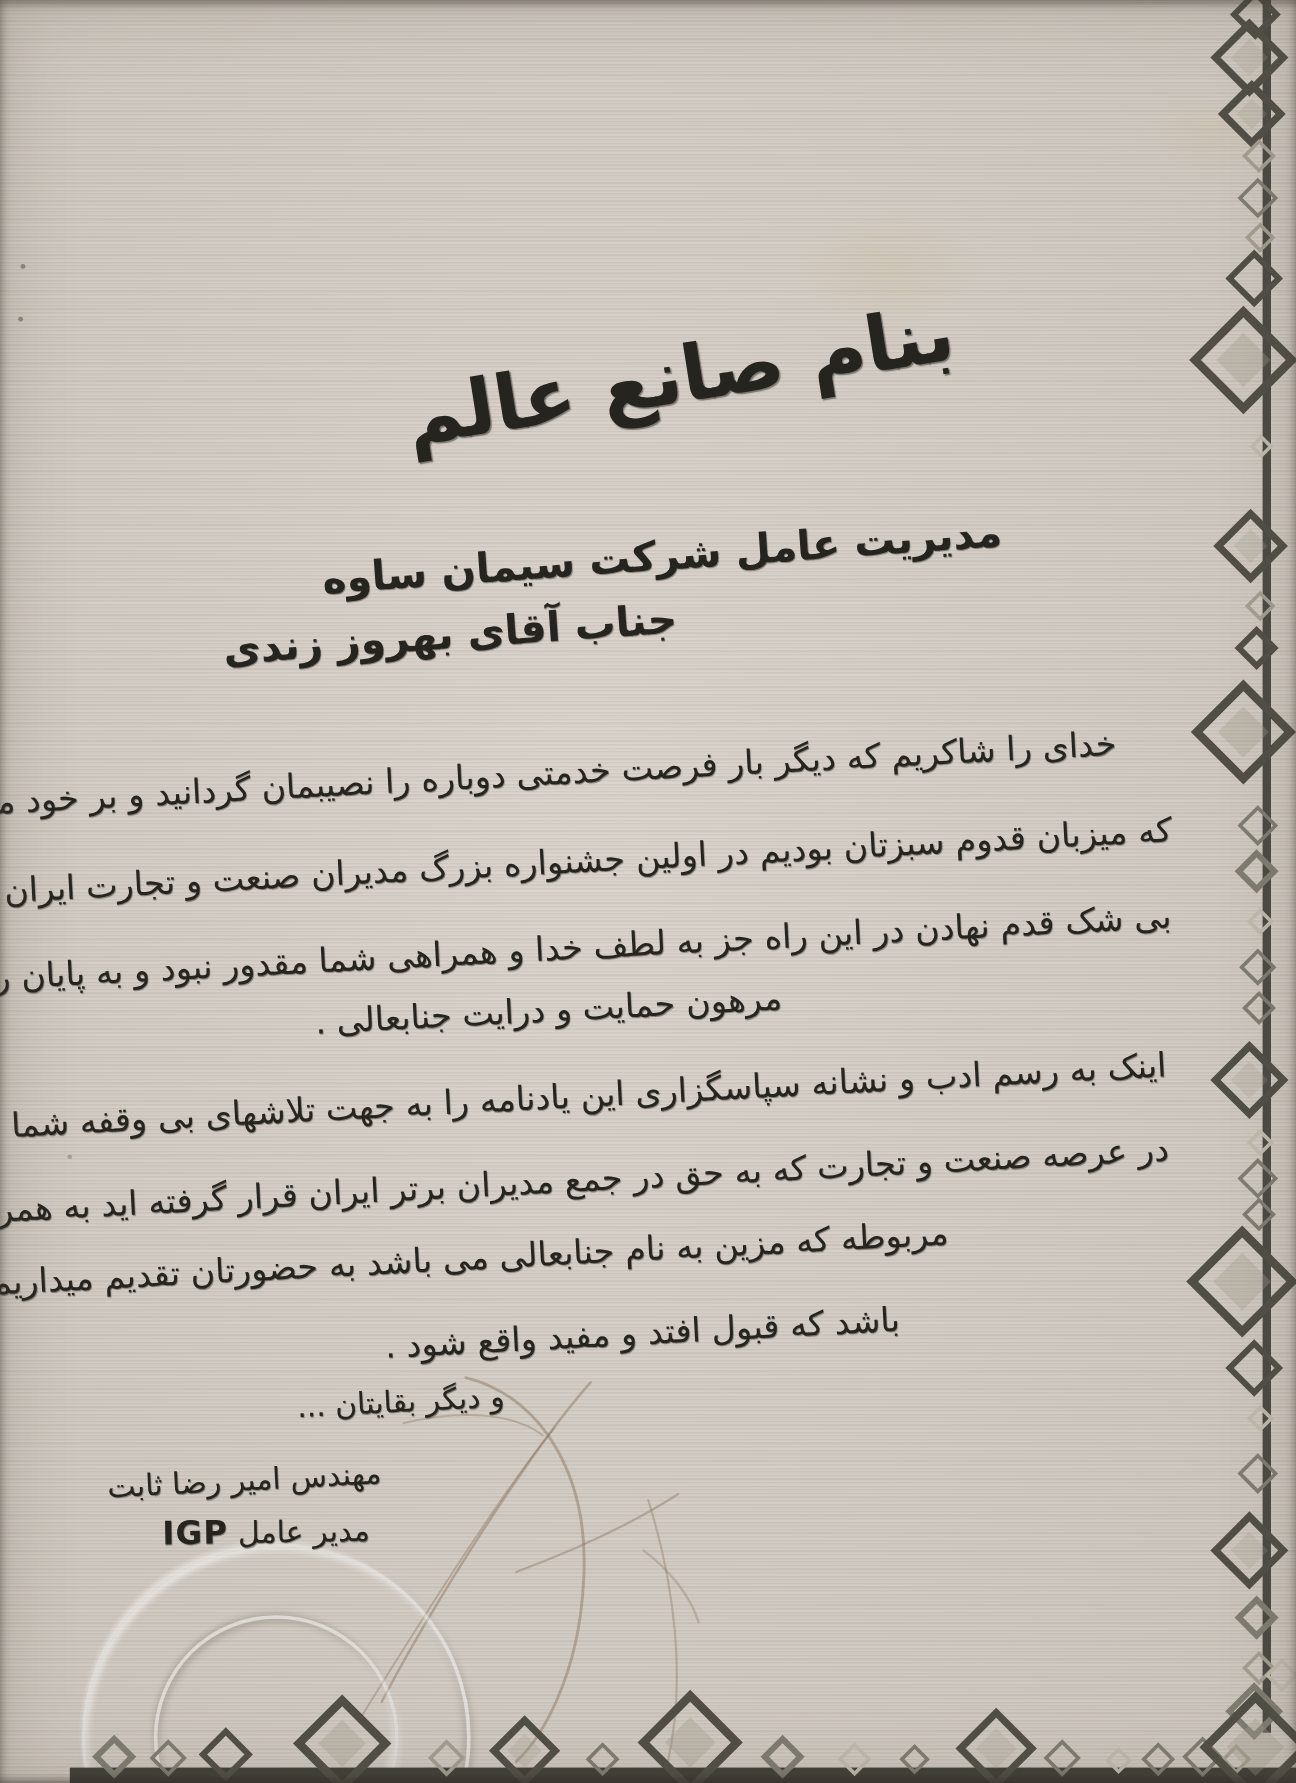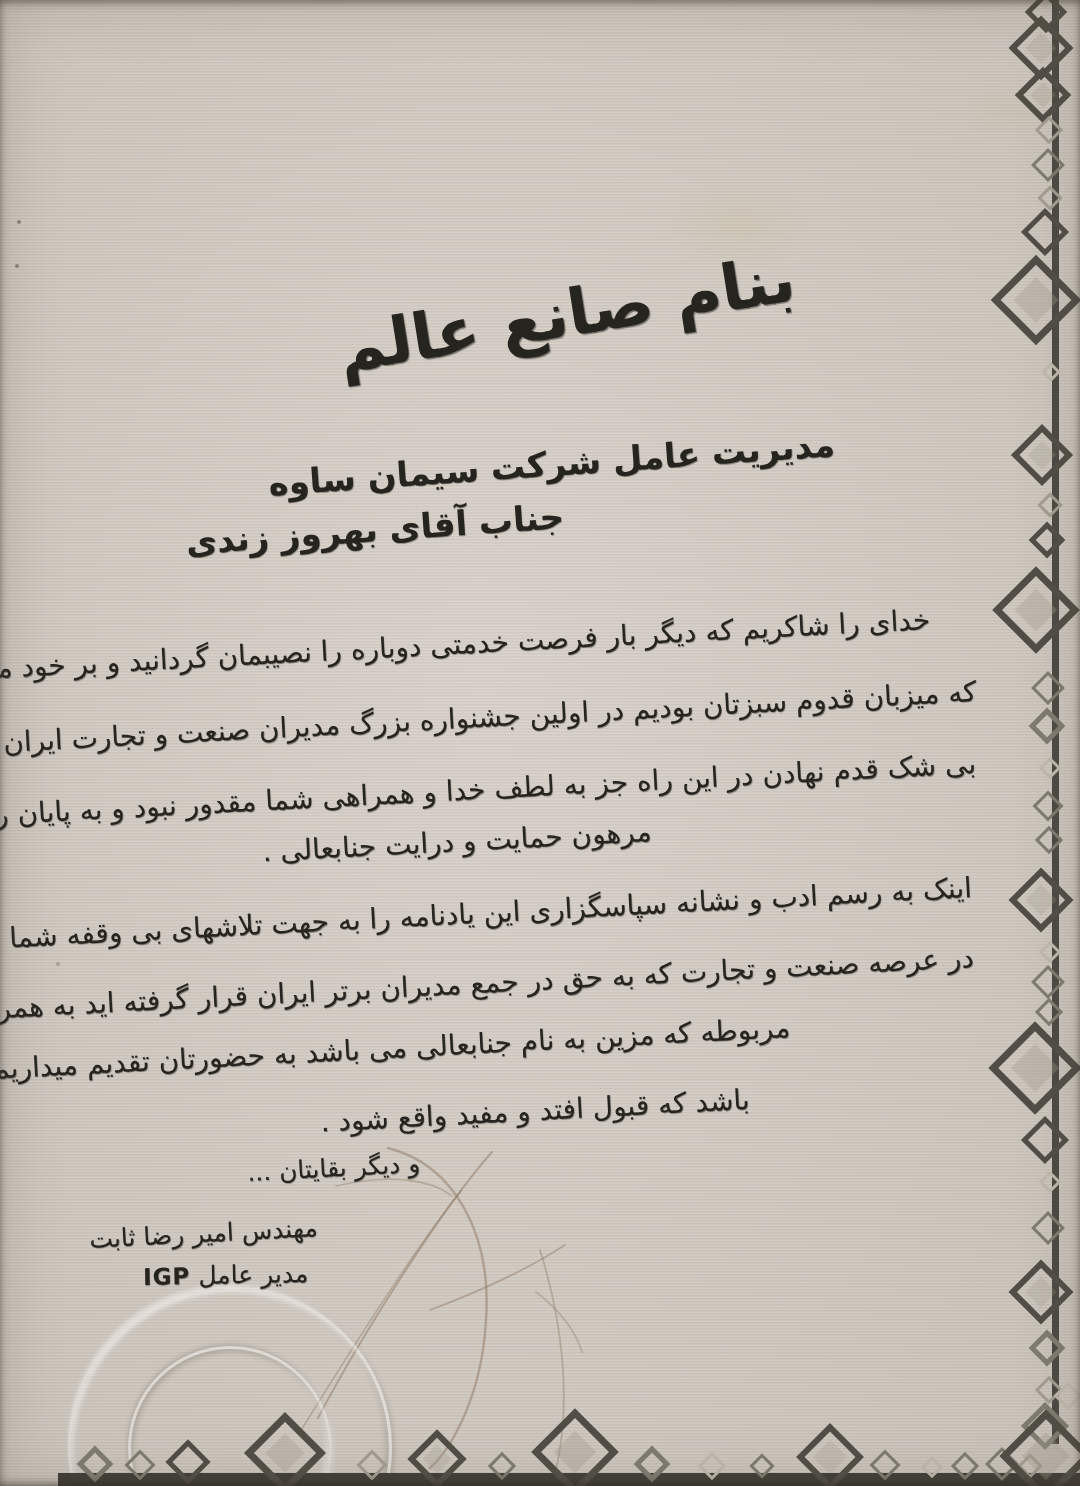--- a/index.html
+++ b/index.html
@@ -31,21 +31,21 @@
     transform-origin:right center;
   }
   .bismillah{
     font-size:64px;font-weight:bold;
     transform:rotate(-9deg);
     text-shadow:1px 1.4px 1px rgba(28,26,22,.5);
   }
   .addr{font-size:34px;font-weight:bold;transform:rotate(-4deg);}
   .body-line{font-size:28px;transform:rotate(-3deg);}
   .sig{font-size:25px;transform:rotate(-3deg);}
-  .sig-role-en{font-weight:bold;font-size:23px;letter-spacing:1px;}
+  .sig-role-en{font-weight:bold;font-size:27px;letter-spacing:1px;}
   
   .vline{position:absolute;top:0;width:7px;background:#4b4942;}
   .hline{position:absolute;height:13px;background:#403e37;}
   .dm{position:absolute;box-sizing:border-box;}
   .dm-inner{position:absolute;left:18%;top:18%;width:64%;height:64%;}
   
   .seal{position:absolute;border-radius:50%;pointer-events:none;}
   .seal-outer{
     border:3px solid rgba(255,255,255,.38);
     box-shadow:

